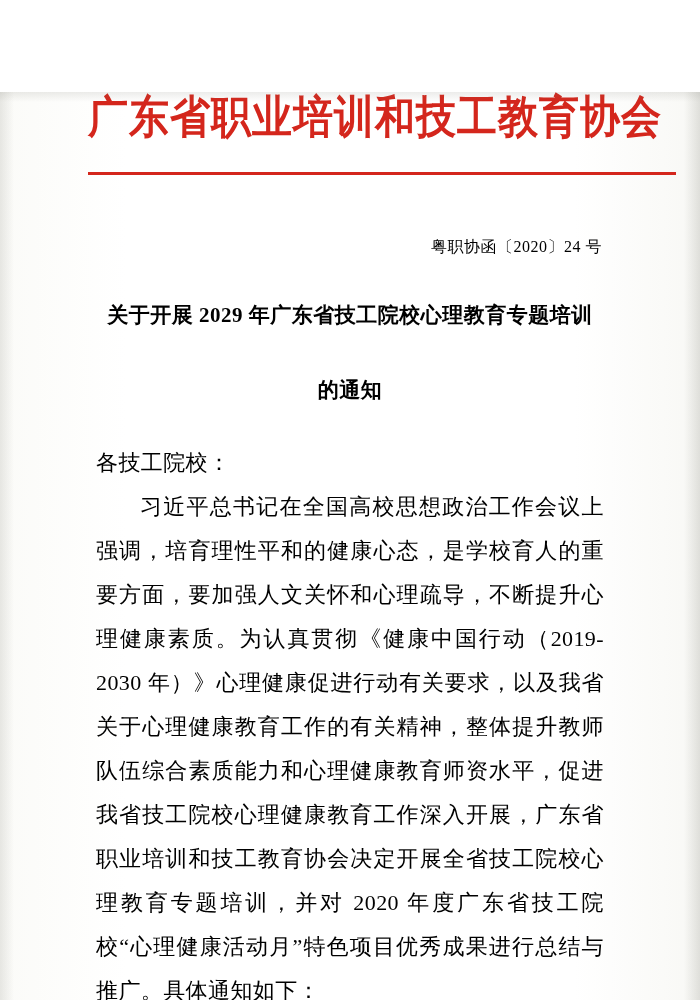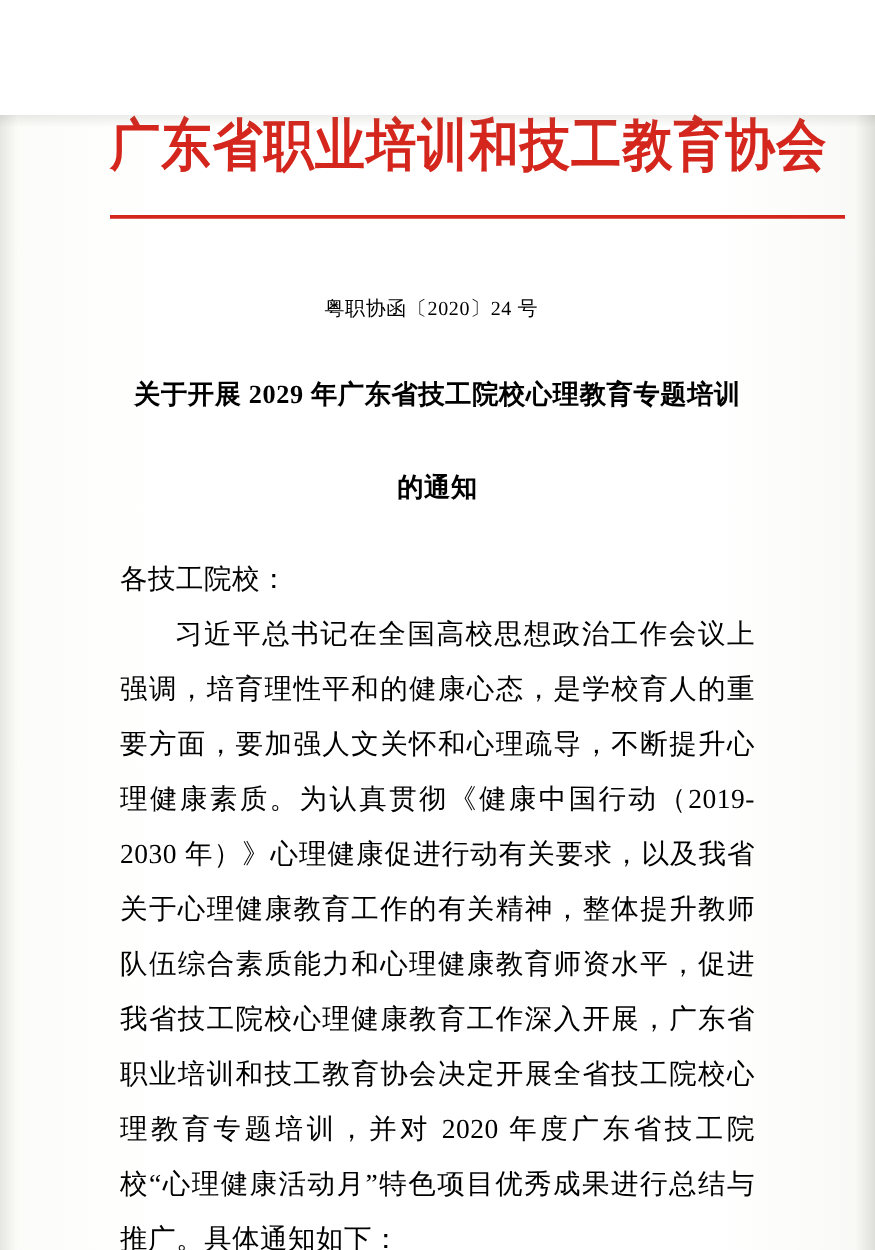--- a/index.html
+++ b/index.html
@@ -48,21 +48,21 @@
     transform-origin: center top;
   }
   .rule {
     margin: 36px auto 0 auto;
     width: 588px;
     height: 3px;
     background: #d4261c;
   }
   .doc-number {
     margin-top: 62px;
-    text-align: center;
+    text-align: right;
     padding-right: 10px;
     font-size: 16px;
     letter-spacing: 0.5px;
   }
   .title {
     margin-top: 40px;
     text-align: center;
     font-size: 21px;
     font-weight: bold;
     line-height: 1.65;

